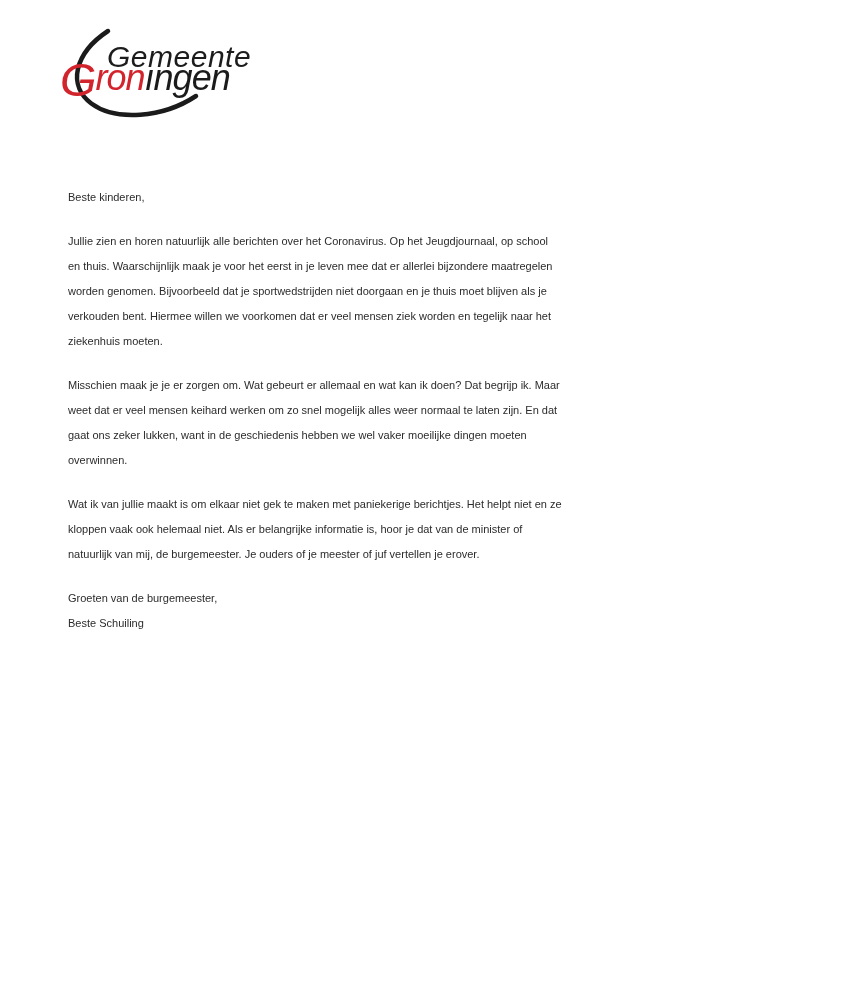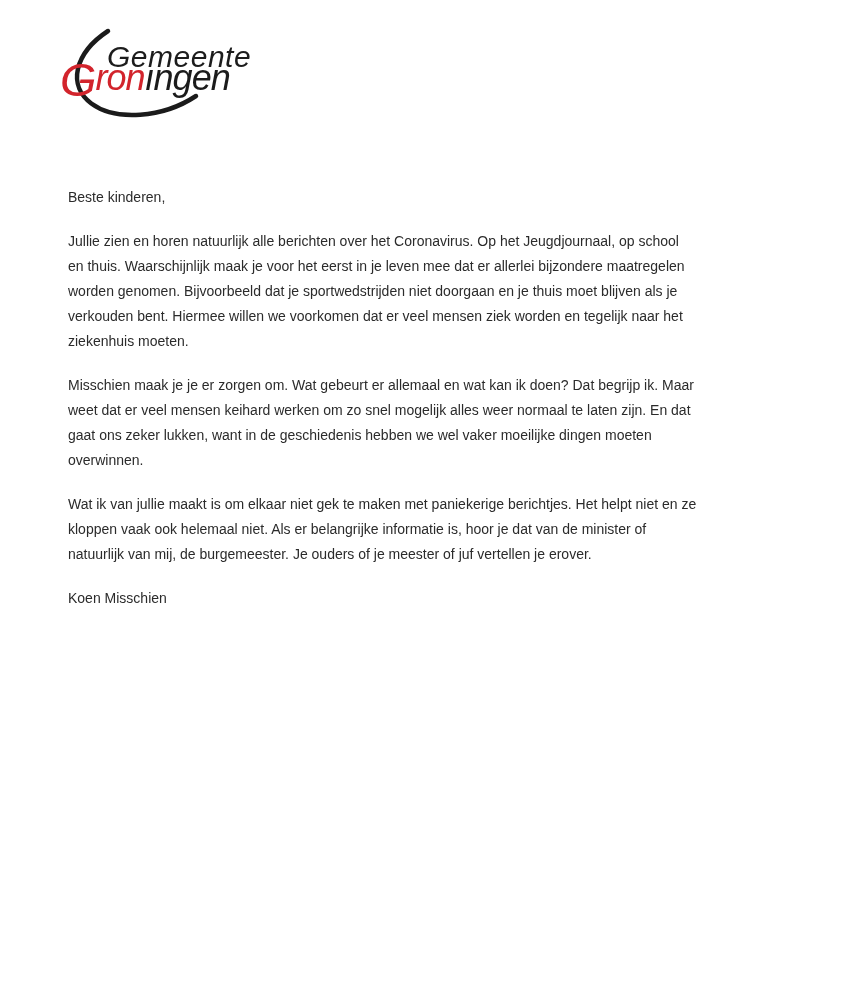--- a/index.html
+++ b/index.html
@@ -61,21 +61,21 @@
   .logo-red { color: #d2242c; }
   .logo-blk { color: #1b1b1b; }
 
   
   .letter {
     position: absolute;
     left: 68px;
     top: 185px;
     width: 790px;
     color: #2b2b2b;
-    font-size: 14px;
+    font-size: 11px;
     line-height: 25px;
   }
   .letter p {
     margin: 0 0 19px 0;
     white-space: pre-line;
   }
   .letter p.tight {
     margin: 0;
   }
 </style>
@@ -99,16 +99,17 @@
 worden genomen. Bijvoorbeeld dat je sportwedstrijden niet doorgaan en je thuis moet blijven als je
 verkouden bent. Hiermee willen we voorkomen dat er veel mensen ziek worden en tegelijk naar het
 ziekenhuis moeten.</p>
     <p>Misschien maak je je er zorgen om. Wat gebeurt er allemaal en wat kan ik doen? Dat begrijp ik. Maar
 weet dat er veel mensen keihard werken om zo snel mogelijk alles weer normaal te laten zijn. En dat
 gaat ons zeker lukken, want in de geschiedenis hebben we wel vaker moeilijke dingen moeten
 overwinnen.</p>
     <p>Wat ik van jullie maakt is om elkaar niet gek te maken met paniekerige berichtjes. Het helpt niet en ze
 kloppen vaak ook helemaal niet. Als er belangrijke informatie is, hoor je dat van de minister of
 natuurlijk van mij, de burgemeester. Je ouders of je meester of juf vertellen je erover.</p>
-    <p class="tight">Koen Misschien</p>
+    <p class="tight">Groeten van de burgemeester,</p>
+    <p class="tight">Beste Schuiling</p>
   </div>
 
 </div>
 
 </body></html>

